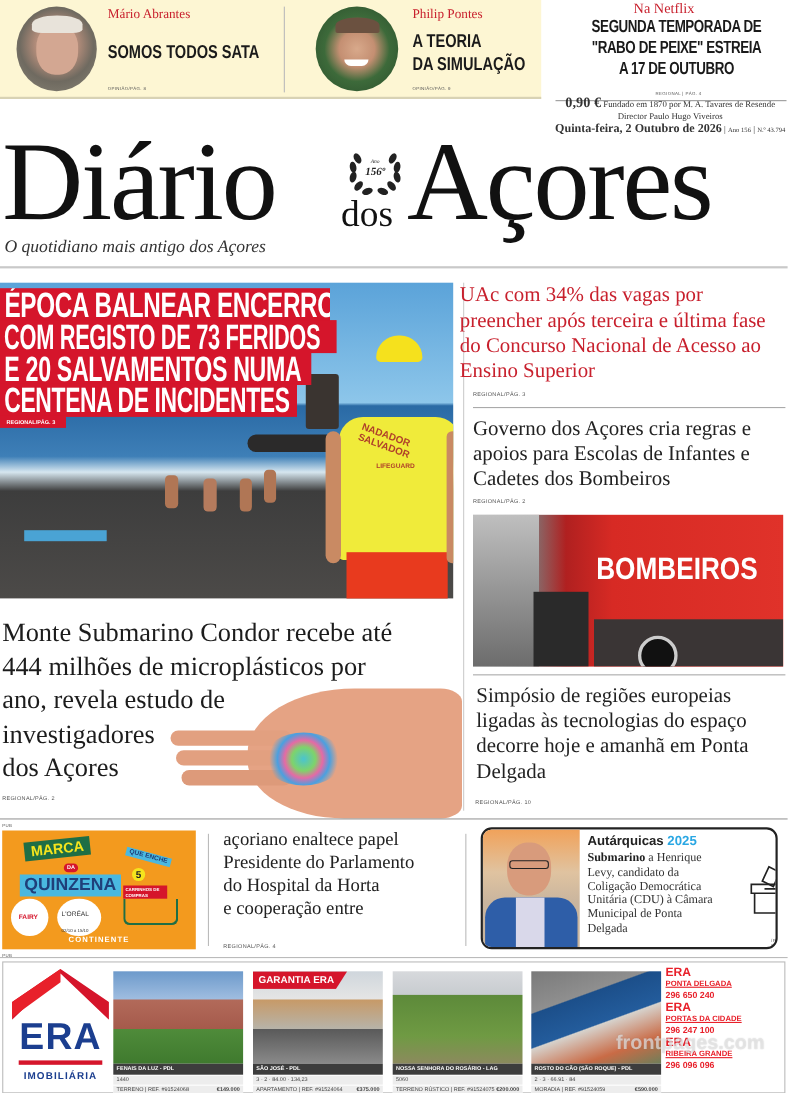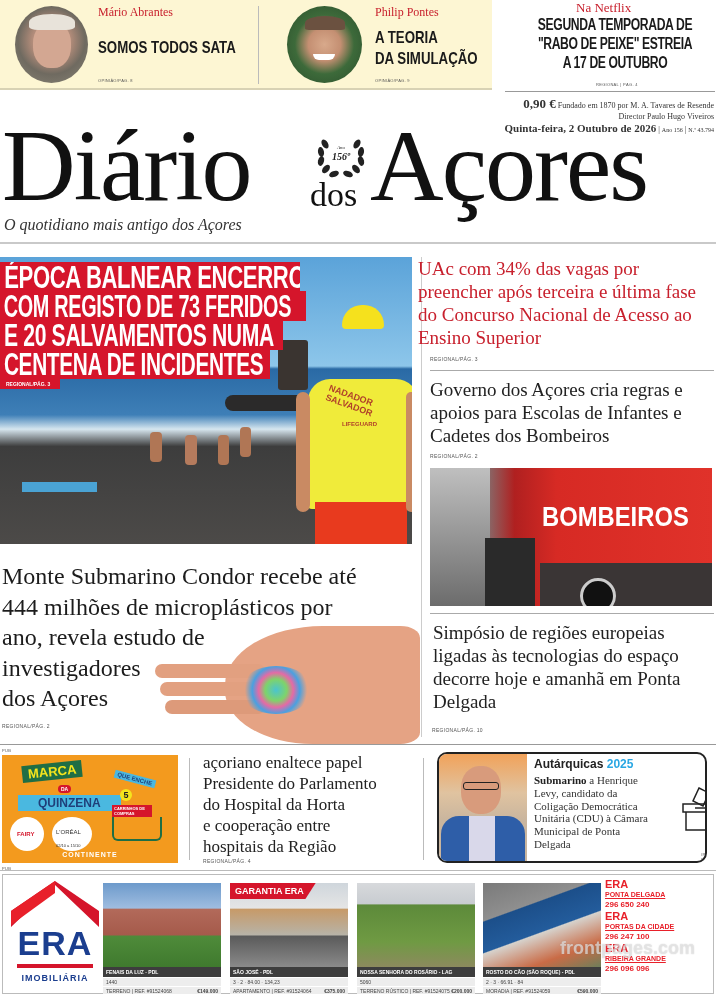--- a/index.html
+++ b/index.html
@@ -50,21 +50,21 @@
 
 <div class="abs author" style="left:576px;top:0px;font-size:13px">Na Netflix</div>
 <div class="abs" style="left:510px;top:15px;width:210px;text-align:center">
   <div class="cond" style="font-size:16px;line-height:19px;transform:scaleX(0.76);transform-origin:center top;white-space:nowrap;color:#1a1a1a">SEGUNDA TEMPORADA DE</div>
   <div class="cond" style="font-size:16px;line-height:19px;transform:scaleX(0.76);transform-origin:center top;white-space:nowrap;color:#1a1a1a">"RABO DE PEIXE" ESTREIA</div>
   <div class="cond" style="font-size:16px;line-height:19px;transform:scaleX(0.76);transform-origin:center top;white-space:nowrap;color:#1a1a1a">A 17 DE OUTUBRO</div>
 </div>
 <div class="abs kicker" style="left:596px;top:82px;font-size:4px">REGIONAL | PÁG. 4</div>
 <div class="abs hline" style="left:505px;top:91px;width:210px;height:1px;background:#999"></div>
 
-<div class="abs" style="right:14px;top:98px;text-align:right;font-size:8px;color:#333;line-height:11px">
+<div class="abs" style="right:14px;top:87px;text-align:center;font-size:8px;color:#333;line-height:11px">
   <div><b style="font-size:13px">0,90 €</b> <span>Fundado em 1870 por M. A. Tavares de Resende</span></div>
   <div>Director Paulo Hugo Viveiros</div>
   <div style="margin-top:1px"><b style="font-size:11px">Quinta-feira, 2 Outubro de 2026</b> | <span style="font-size:6px">Ano 156</span> | <span style="font-size:6px">N.º 43.794</span></div>
 </div>
 
 <div class="abs mast" style="left:2px;top:115px;font-size:102px;letter-spacing:-2px">Diário</div>
 <div class="abs" style="left:316px;top:134px;width:50px;height:44px">
   <svg width="50" height="44" viewBox="0 0 50 44">
     <g fill="#222">
       <ellipse cx="9" cy="10" rx="3" ry="5" transform="rotate(-30 9 10)"></ellipse>
@@ -155,42 +155,41 @@
   <div class="hdl-big">investigadores</div>
   <div class="hdl-big">dos Açores</div>
 </div>
 <div class="abs kicker" style="left:2px;top:723px">REGIONAL/PÁG. 2</div>
 <div class="abs hline" style="left:0;top:744px;width:716px;height:1px;background:#999"></div>
 
 <div class="abs kicker" style="left:2px;top:748px;font-size:4px">PUB</div>
 <div class="abs" style="left:2px;top:755px;width:176px;height:108px;background:#f39a1e;overflow:hidden">
   <div style="position:absolute;left:20px;top:8px;background:#1f6e45;color:#f5e41d;font-family:'Liberation Sans',sans-serif;font-weight:bold;font-size:13px;padding:1px 6px;transform:rotate(-6deg)">MARCA</div>
   <div style="position:absolute;left:56px;top:30px;background:#d5152b;color:#fff;font-family:'Liberation Sans',sans-serif;font-weight:bold;font-size:5px;padding:1px 3px;border-radius:6px">DA</div>
-  <div style="position:absolute;left:16px;top:40px;background:#4ab8e0;color:#1f3f7a;font-family:'Liberation Sans',sans-serif;font-weight:bold;font-size:12px;padding:1px 20px">QUINZENA</div>
+  <div style="position:absolute;left:16px;top:40px;background:#4ab8e0;color:#1f3f7a;font-family:'Liberation Sans',sans-serif;font-weight:bold;font-size:16px;padding:1px 4px">QUINZENA</div>
   <div style="position:absolute;left:8px;top:62px;width:34px;height:34px;border-radius:50%;background:#fff"></div>
   <div style="position:absolute;left:15px;top:76px;font-family:'Liberation Sans',sans-serif;font-weight:bold;font-size:6px;color:#d5152b">FAIRY</div>
   <div style="position:absolute;left:50px;top:62px;width:40px;height:34px;border-radius:50%;background:#fff"></div>
   <div style="position:absolute;left:54px;top:74px;font-family:'Liberation Sans',sans-serif;font-size:6px;color:#333">L'ORÉAL</div>
   <div style="position:absolute;left:54px;top:88px;font-family:'Liberation Sans',sans-serif;font-size:4px;color:#333">02/10 a 15/10</div>
   <div style="position:absolute;left:112px;top:20px;background:#4ab8e0;color:#1f3f7a;font-family:'Liberation Sans',sans-serif;font-weight:bold;font-size:6px;padding:1px 3px;transform:rotate(15deg)">QUE ENCHE</div>
   <div style="position:absolute;left:118px;top:34px;width:12px;height:12px;border-radius:50%;background:#f5e41d;font-family:'Liberation Sans',sans-serif;font-weight:bold;font-size:9px;text-align:center;line-height:12px;color:#222">5</div>
   <div style="position:absolute;left:110px;top:50px;width:40px;background:#d5152b;color:#fff;font-family:'Liberation Sans',sans-serif;font-weight:bold;font-size:4px;padding:1px 2px">CARRINHOS DE COMPRAS</div>
   <div style="position:absolute;left:110px;top:62px;width:50px;height:24px;border:2px solid #1f6e45;border-top:none;border-radius:0 0 6px 6px"></div>
   <div style="position:absolute;left:0;top:96px;width:176px;text-align:center;font-family:'Liberation Sans',sans-serif;font-weight:bold;font-size:7px;color:#fff;letter-spacing:1px">CONTINENTE</div>
 </div>
 <div class="abs kicker" style="left:2px;top:866px;font-size:4px">PUB</div>
 
 <div class="abs" style="left:189px;top:758px;width:1px;height:102px;background:#bbb"></div>
 
 <div class="abs" style="left:203px;top:752px">
   <div class="hdl" style="font-size:17px;line-height:21px">açoriano enaltece papel</div>
   <div class="hdl" style="font-size:17px;line-height:21px">Presidente do Parlamento</div>
   <div class="hdl" style="font-size:17px;line-height:21px">do Hospital da Horta</div>
   <div class="hdl" style="font-size:17px;line-height:21px">e cooperação entre</div>
-  <div class="hdl" style="font-size:17px;line-height:21px">hospitais da Região</div>
 </div>
 <div class="abs kicker" style="left:203px;top:858px">REGIONAL/PÁG. 4</div>
 
 <div class="abs" style="left:423px;top:758px;width:1px;height:102px;background:#bbb"></div>
 
 <div class="abs" style="left:437px;top:752px;width:270px;height:111px;border:2px solid #222;border-radius:10px;overflow:hidden;background:#fff">
   <div style="position:absolute;left:0;top:0;width:88px;height:111px;background:linear-gradient(180deg,#f1a25a 0%,#e0c3a0 35%,#c9b59e 60%,#c9b59e 100%)">
     <div style="position:absolute;left:22px;top:12px;width:40px;height:48px;border-radius:45%;background:#d89b7c"></div>
     <div style="position:absolute;left:24px;top:28px;width:36px;height:8px;border:1.5px solid #222;border-radius:3px"></div>
     <div style="position:absolute;left:2px;top:62px;width:84px;height:50px;border-radius:18px 18px 0 0;background:#2e5ea8"></div>

